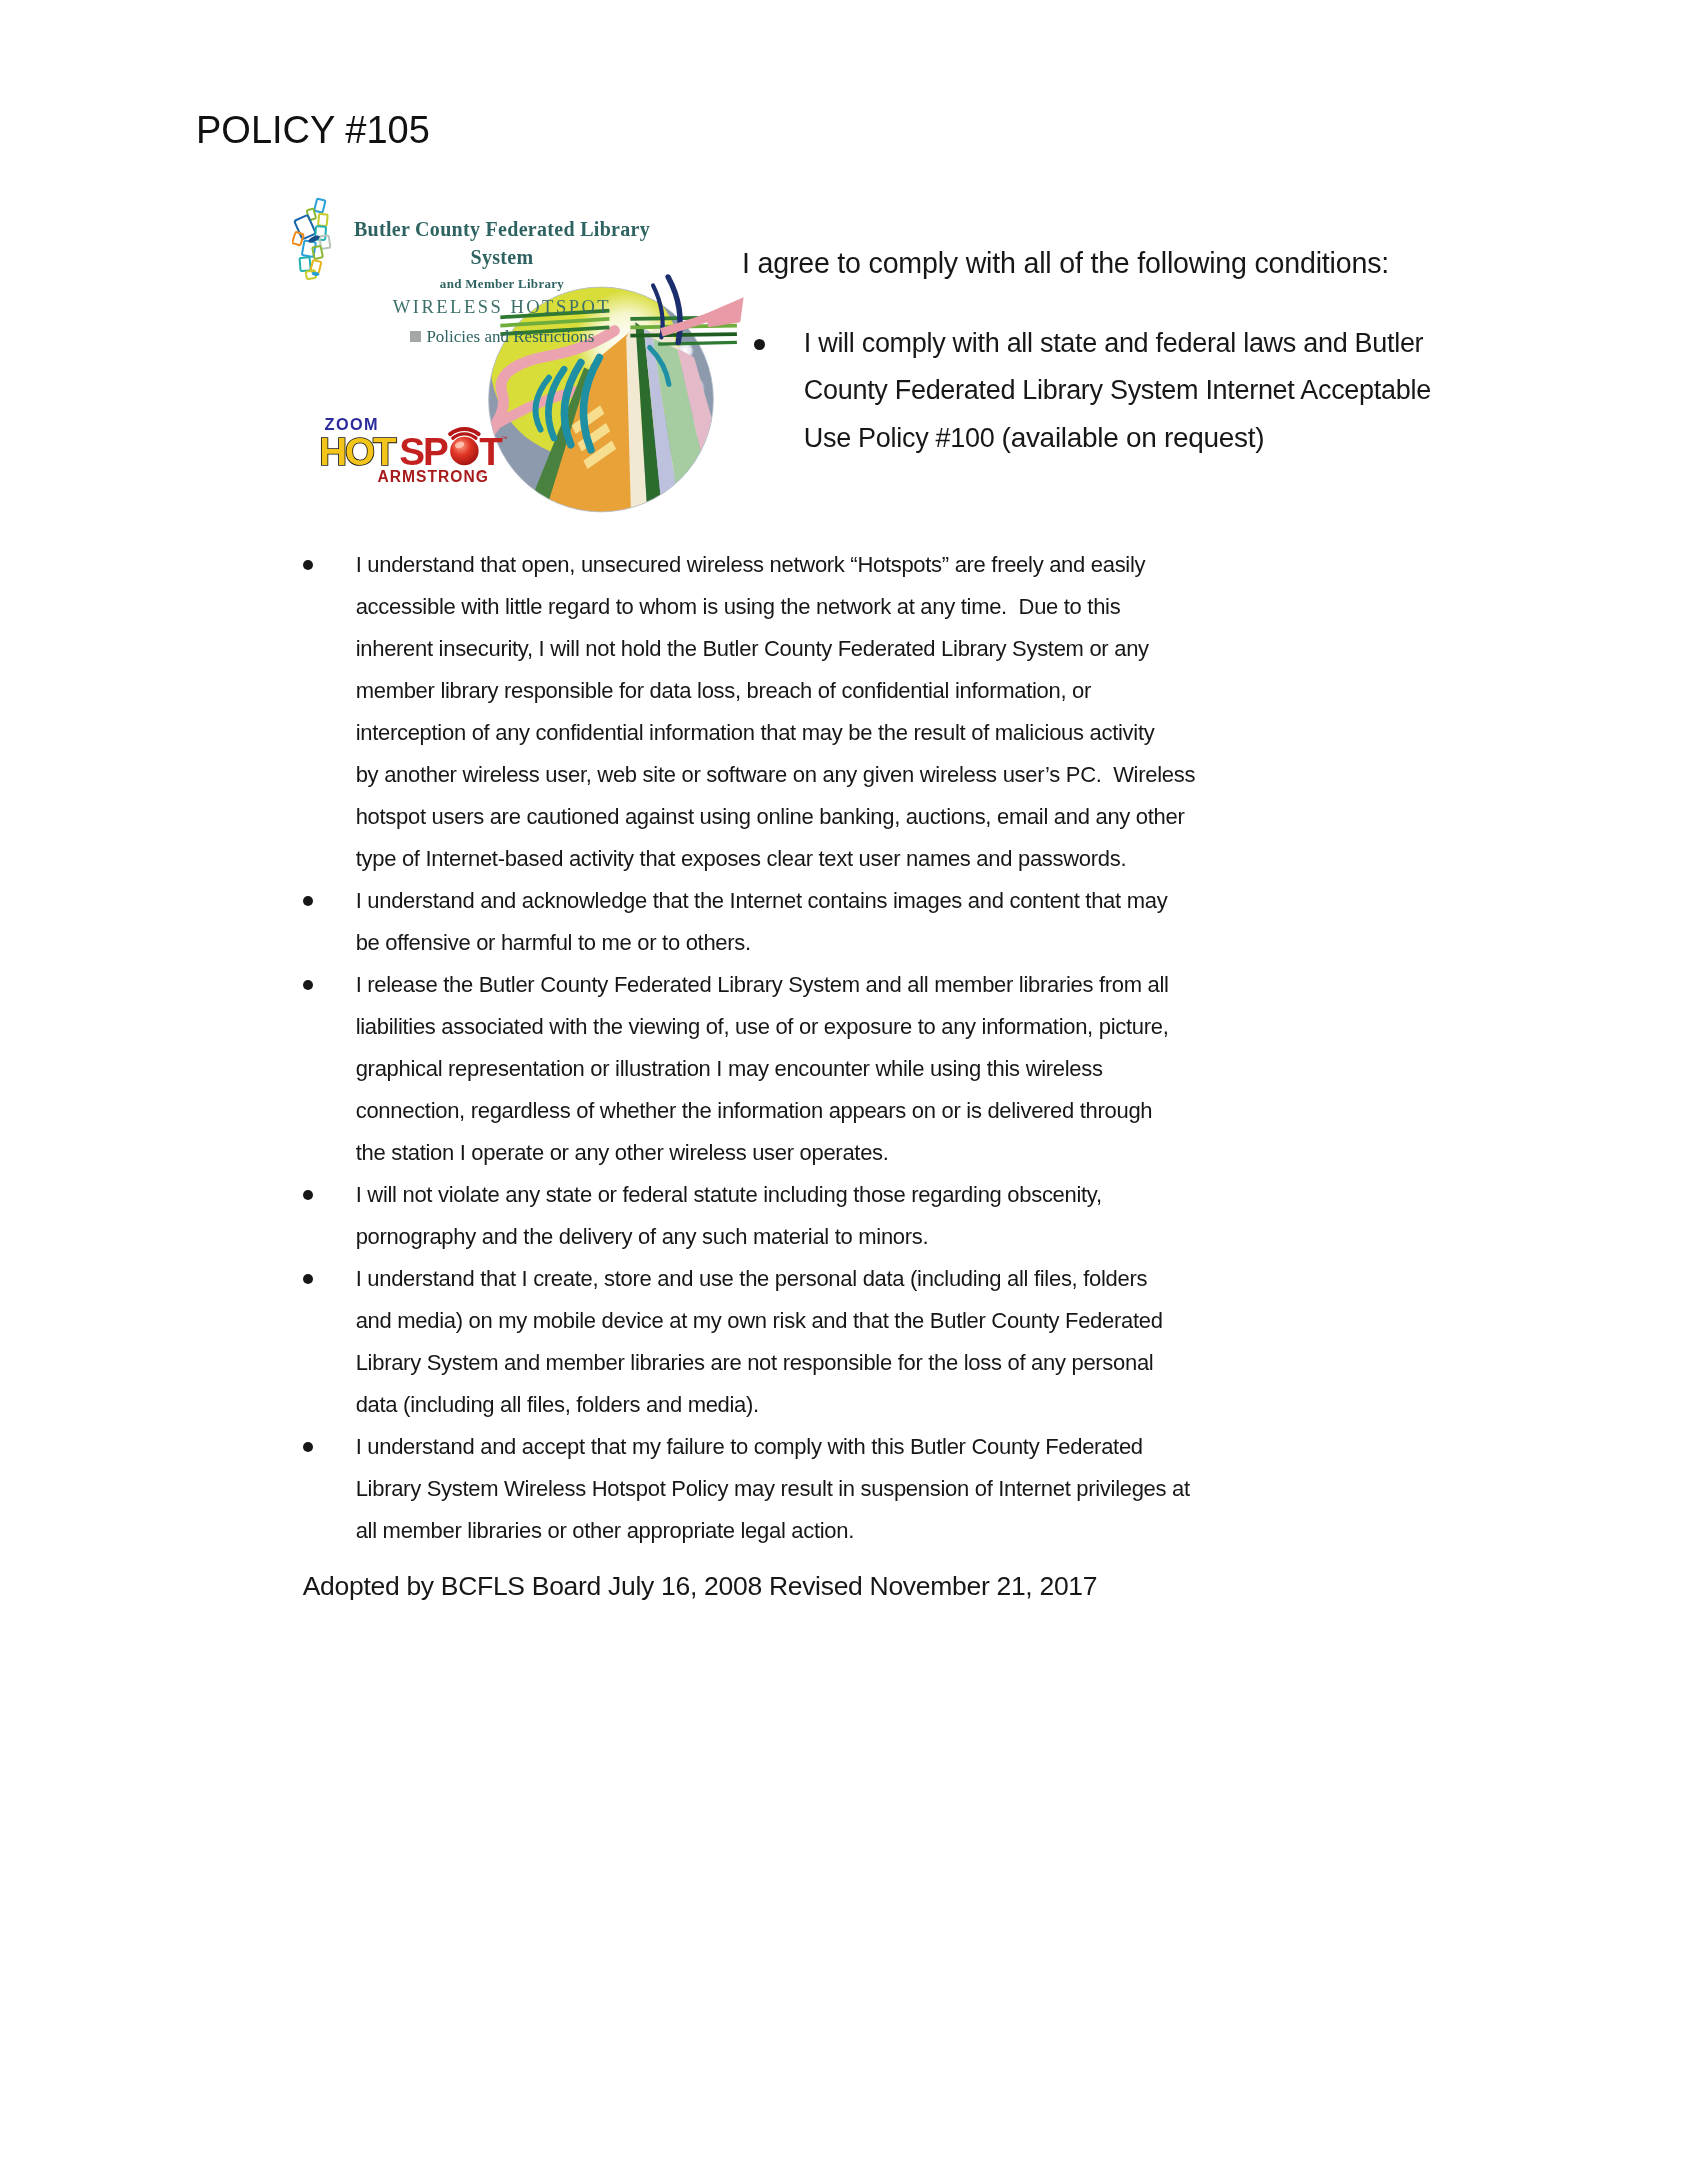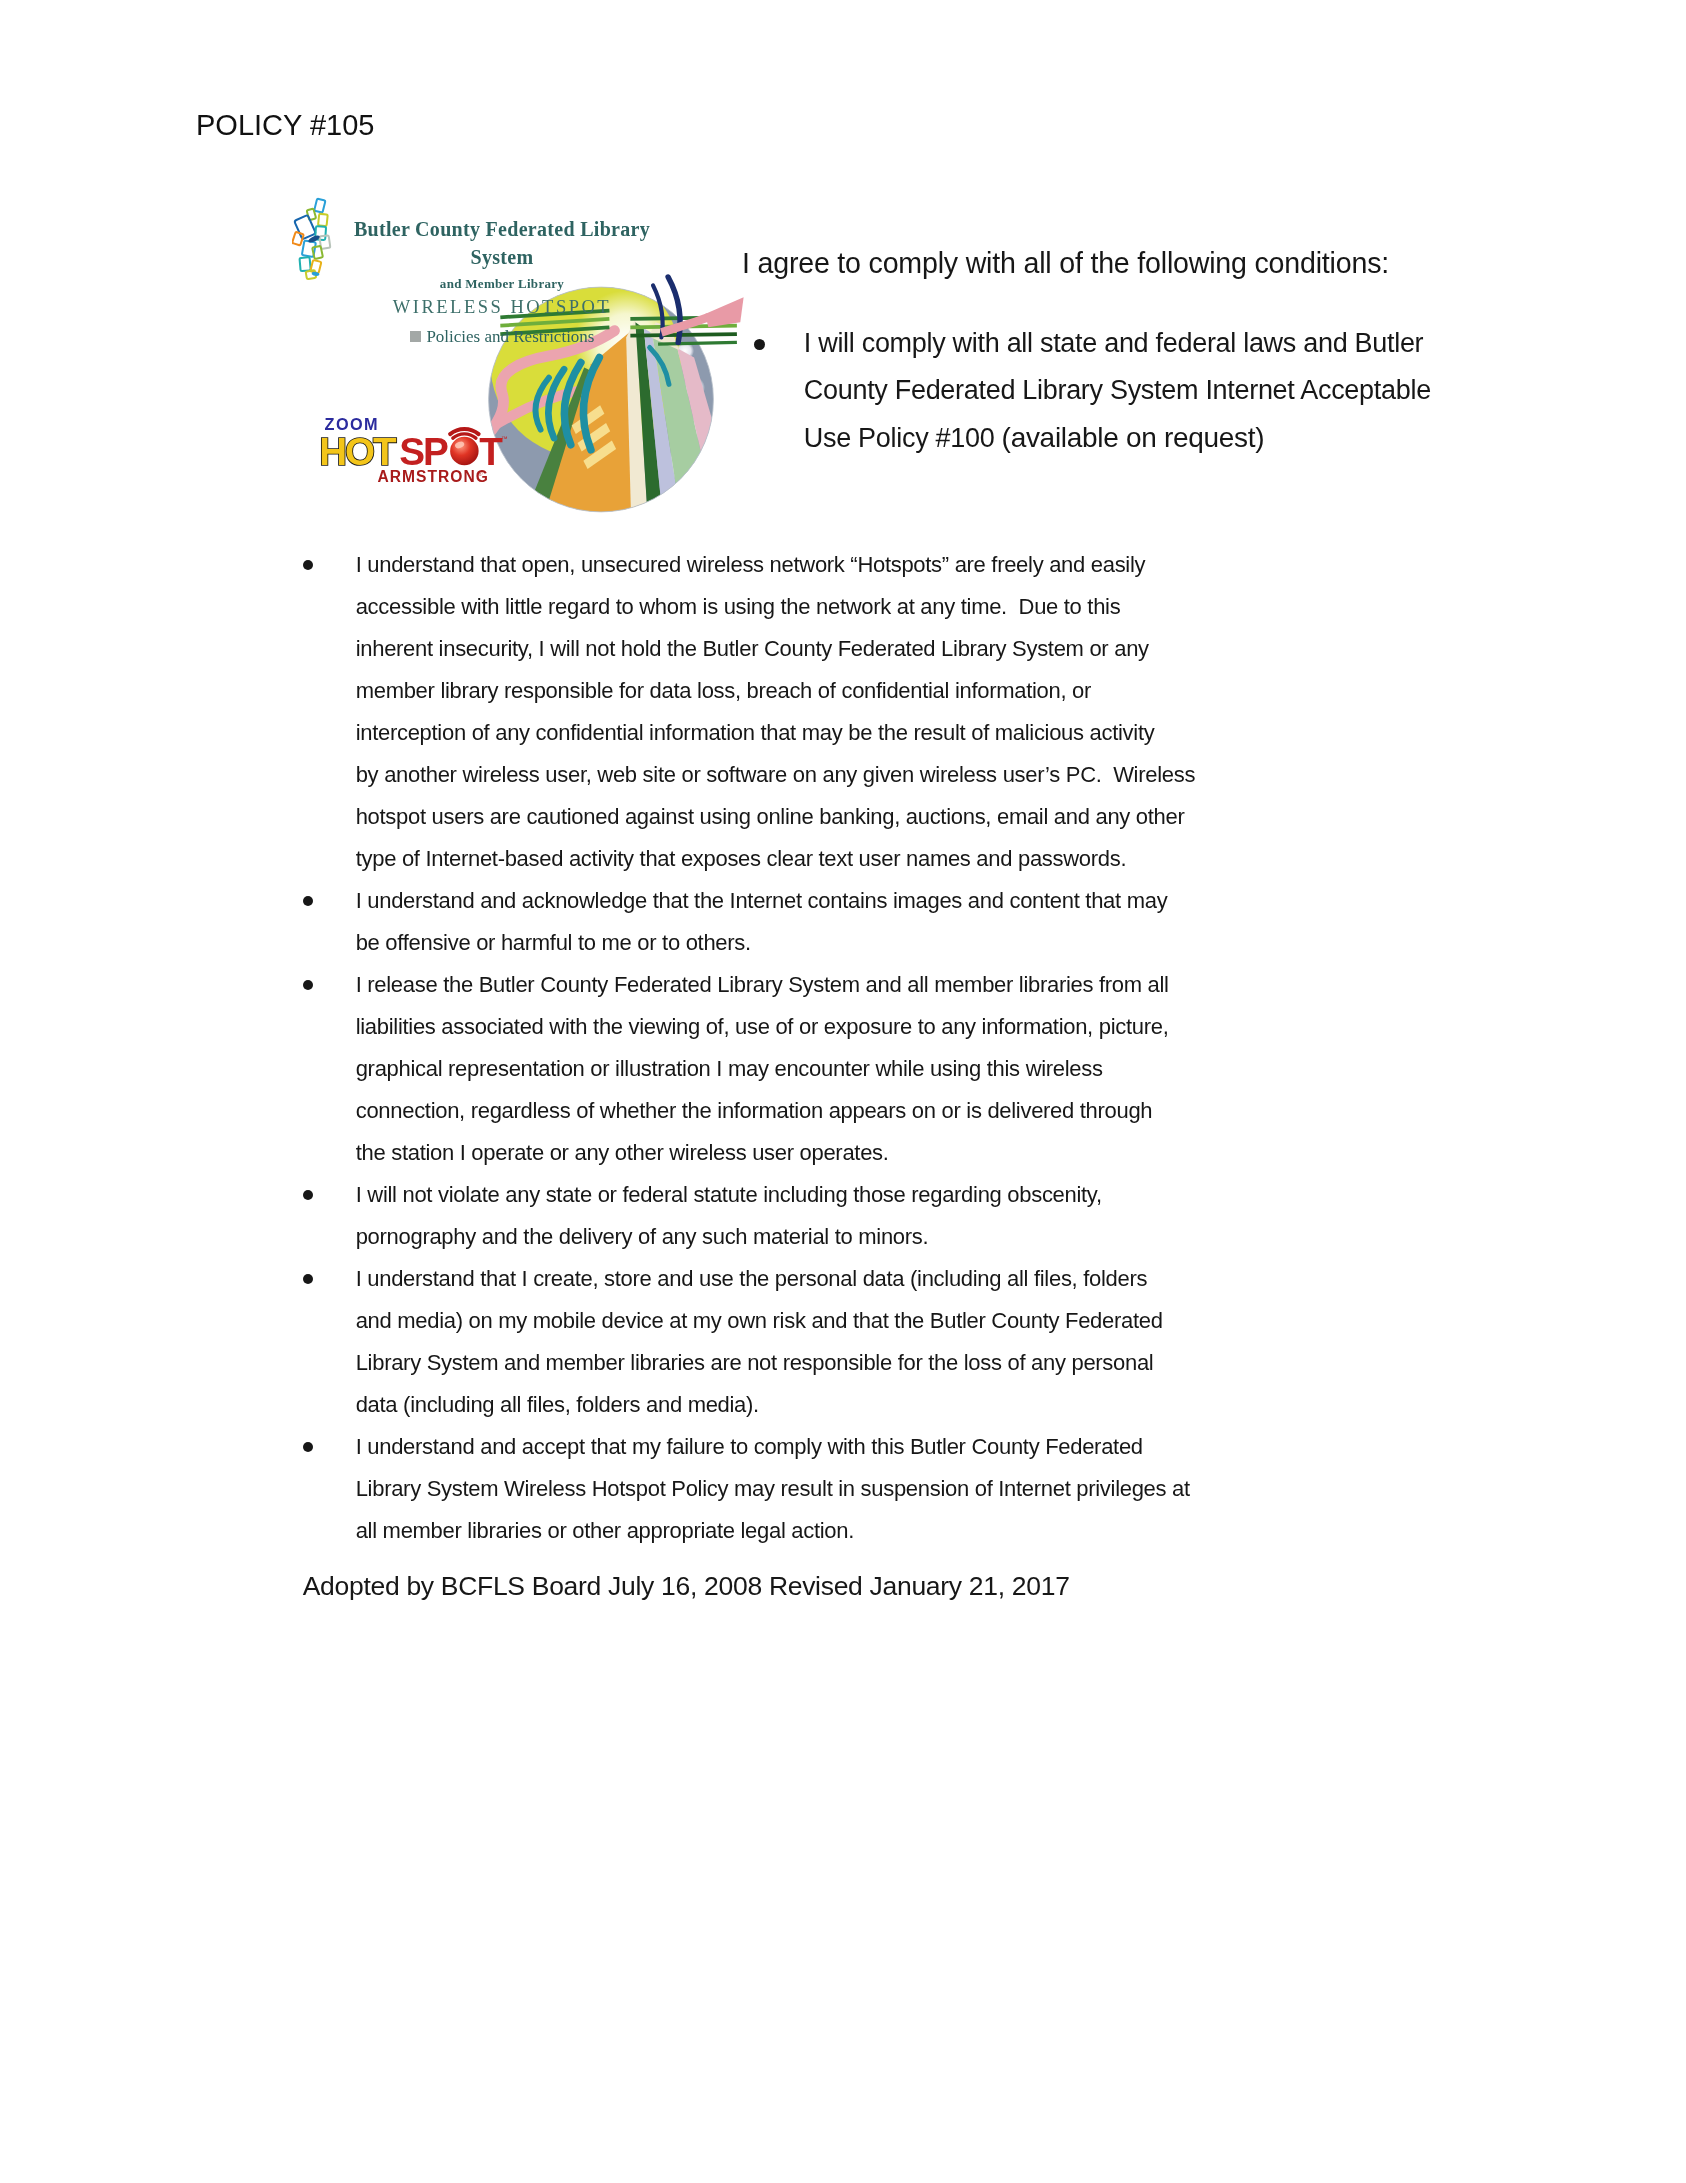--- a/index.html
+++ b/index.html
@@ -1,18 +1,18 @@
 <!DOCTYPE html>
 <html style="font-size:13.4px"><head>
 <meta charset="utf-8">
 <style>
   html,body{margin:0;padding:0;background:#ffffff;}
   .page{position:relative;width:1687px;height:2183px;background:#ffffff;overflow:hidden;
         font-family:"Liberation Sans",sans-serif;color:#171717;}
-  .policy-number{position:absolute;left:196px;top:109px;font-size:29px;letter-spacing:0px;color:#111;}
+  .policy-number{position:absolute;left:196px;top:109px;font-size:38px;letter-spacing:0px;color:#111;}
 
   
   .org-logo{position:absolute;left:292px;top:195px;width:395px;height:126px;z-index:3;}
   .squares{position:absolute;left:0;top:1.7px;width:44px;height:87px;}
   .org-text{position:absolute;left:42px;top:20px;width:336px;text-align:center;
             font-family:"Liberation Serif",serif;color:#2e6361;z-index:3;}
   .org-name{font-size:20px;font-weight:600;line-height:28px;letter-spacing:0.3px;font-family:Liberation Serif, serif;}
   .org-sub{font-size:13px;font-weight:600;line-height:25px;letter-spacing:0.3px;}
   .org-program{font-size:18.5px;line-height:22px;letter-spacing:2.5px;color:#3d6f6a;}
   .org-tagline{margin-top:9.2px;font-size:17px;color:#2e6361;}
@@ -222,17 +222,17 @@
 data (including all files, folders and media).</p>
     </div>
     <div class="li">
       <span class="dot-col">
           <span class="bullet-dot"></span>
         </span>
       <p class="text">I understand and accept that my failure to comply with this Butler County Federated
 Library System Wireless Hotspot Policy may result in suspension of Internet privileges at
 all member libraries or other appropriate legal action.</p>
     </div>
-    <p class="footer-line">Adopted by BCFLS Board July 16, 2008 Revised January 21, 2017</p>
+    <p class="footer-line">Adopted by BCFLS Board July 16, 2008 Revised November 21, 2017</p>
   </div>
 
 </div>
 
 
 </body></html>

